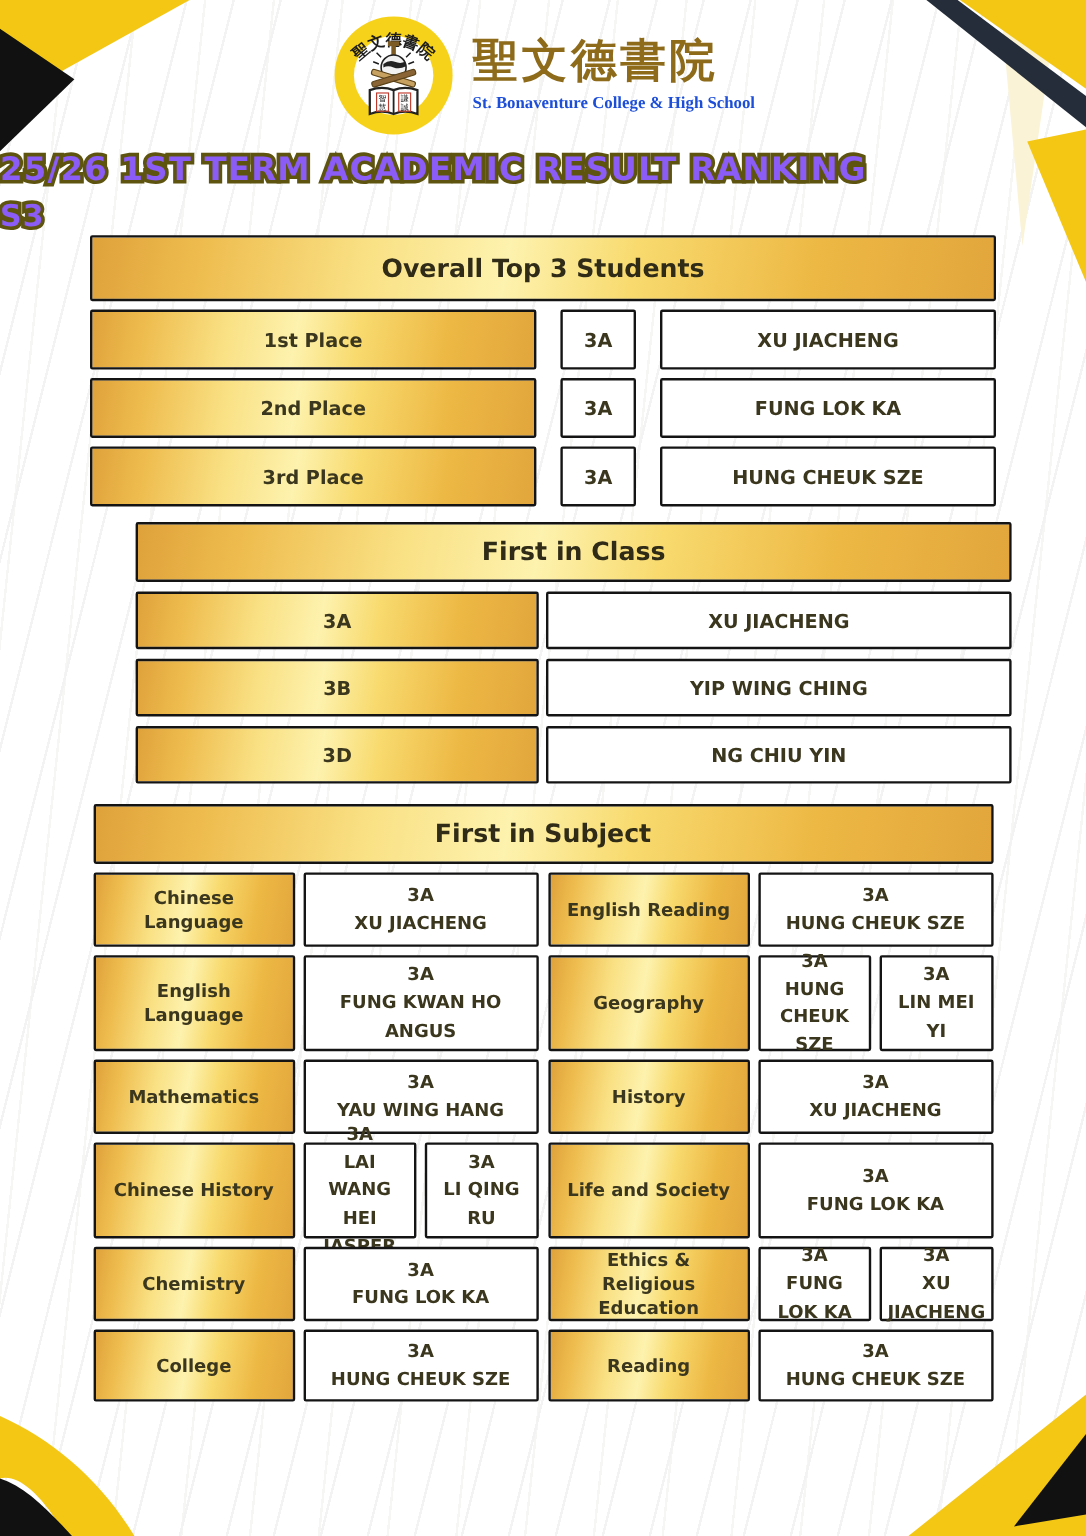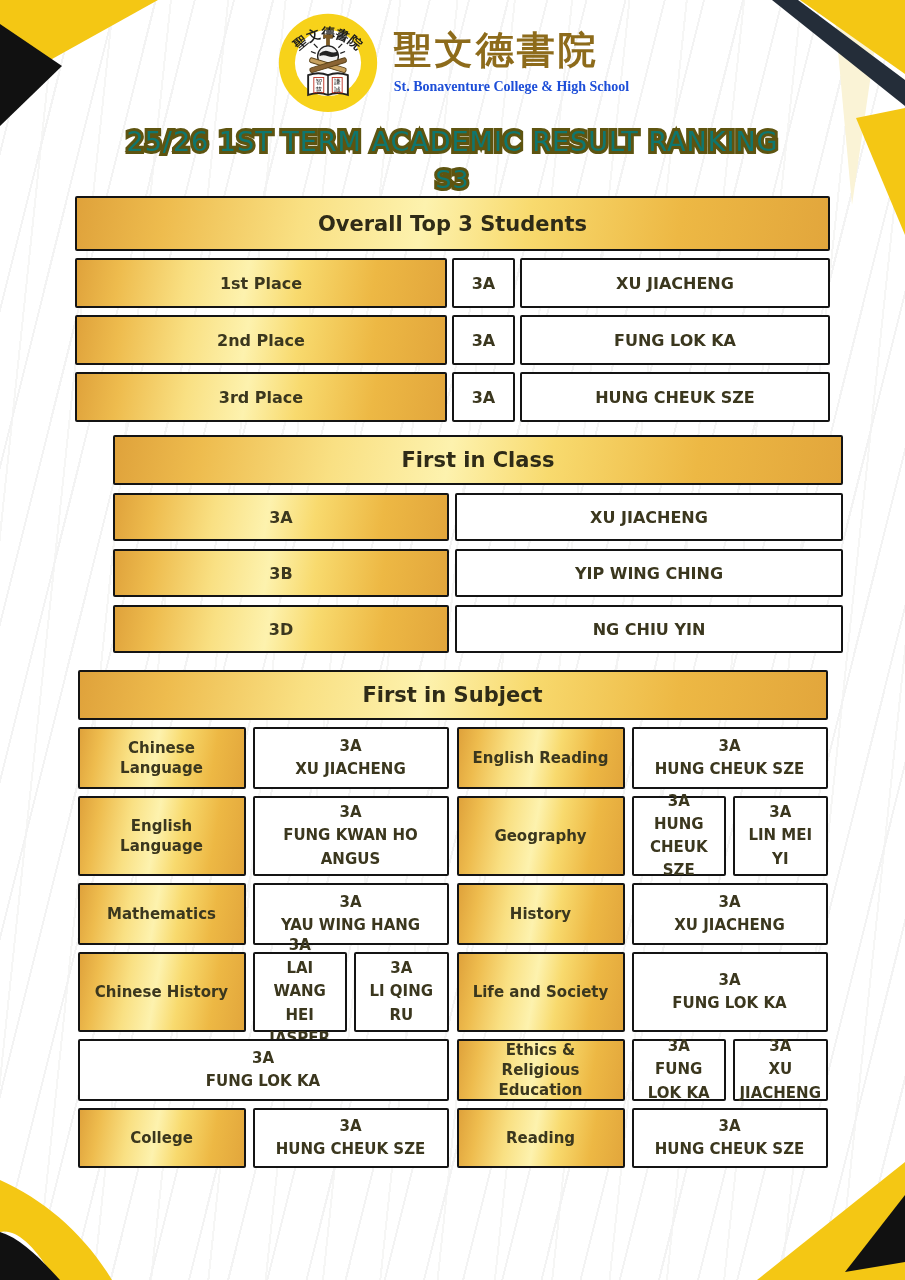--- a/index.html
+++ b/index.html
@@ -22,22 +22,22 @@
   .decor { position: absolute; z-index: 1; pointer-events: none; }
   .content { position: relative; z-index: 2; }
 
   
   .logo-row { display: flex; justify-content: center; align-items: center; gap: 14px; padding-top: 6px; }
   .school-names { display: flex; flex-direction: column; }
   .zh-name { font-family: "DejaVu Serif", "Liberation Serif", serif; font-size: 38px; font-weight: 700; color: #8d6b1b; letter-spacing: 3px; }
   .en-name { font-family: "Liberation Serif", "DejaVu Serif", serif; font-size: 14px; font-weight: 600; color: #1d4ed8; margin-top: 3px; }
 
   .title1, .title2 {
-    text-align: center; font-weight: 400; letter-spacing: 1px;
-    color: #0f766e;
+    font-weight: 700; letter-spacing: 1px;
+    color: #8b5cf6;
     -webkit-text-stroke: 6px #5e5410;
     paint-order: stroke fill;
   }
   .title1 { font-size: 27px; margin-top: 12px; }
   .title2 { font-size: 25px; margin-top: 8px; }
 
   
   .gold {
     background: linear-gradient(100deg,#dfa23b 0%, #eebc4e 12%, #f9e083 30%, #fdf2ae 46%, #f8da6e 60%, #edb844 80%, #e2a63c 100%);
     border: 2px solid #141414; border-radius: 2px;
@@ -46,21 +46,21 @@
   .white-box {
     background: #ffffff; border: 2px solid #141414; border-radius: 2px;
     display: flex; align-items: center; justify-content: center; text-align: center;
   }
   .hdr { font-size: 21px; font-weight: 600; color: #2f2b17; }
   .cell-txt { font-size: 16px; font-weight: 600; }
 
   
   .s1 { width: 755px; margin: 2px auto 0; }
   .s1 .hdr { height: 55px; }
-  .s1 .row { display: flex; gap: 5px; margin-top: 7px; height: 50px; }
+  .s1 .row { display: flex; gap: 20px; margin-top: 7px; height: 50px; }
   .s1 .place { flex: 0 0 372px; }
   .s1 .cls   { flex: 0 0 63px; }
   .s1 .name  { flex: 1; }
 
   
   .s2 { width: 730px; margin: 13px 0 0 113px; }
   .s2 .hdr { height: 50px; }
   .s2 .row { display: flex; gap: 6px; margin-top: 8px; height: 48px; }
   .s2 .clsbar { flex: 0 0 336px; }
   .s2 .name   { flex: 1; }
@@ -278,20 +278,21 @@
           <div class="white-box winner">
             <div>3A</div>
             <div>FUNG LOK KA</div>
           </div>
         </div>
       </div>
     </div>
 
     <div class="row h62">
       <div class="cell">
+        <div class="gold subject">Chemistry</div>
         <div class="winners">
           <div class="white-box winner">
             <div>3A</div>
             <div>FUNG LOK KA</div>
           </div>
         </div>
       </div>
       <div class="cell">
         <div class="gold subject">Ethics &amp; Religious Education</div>
         <div class="winners">

